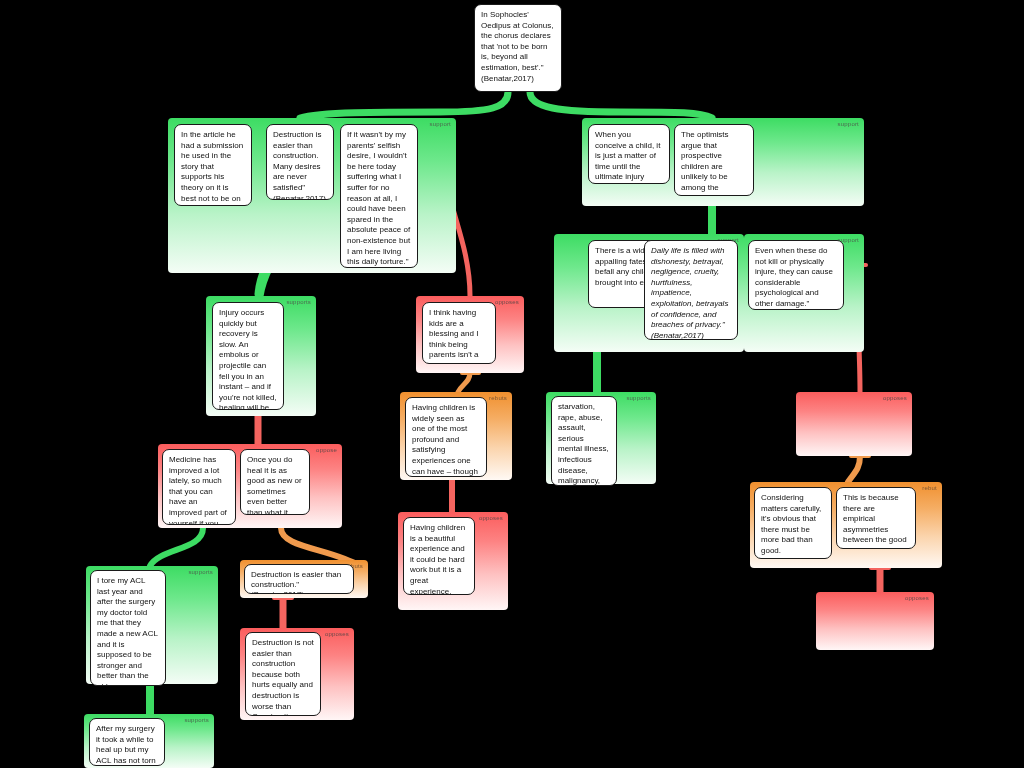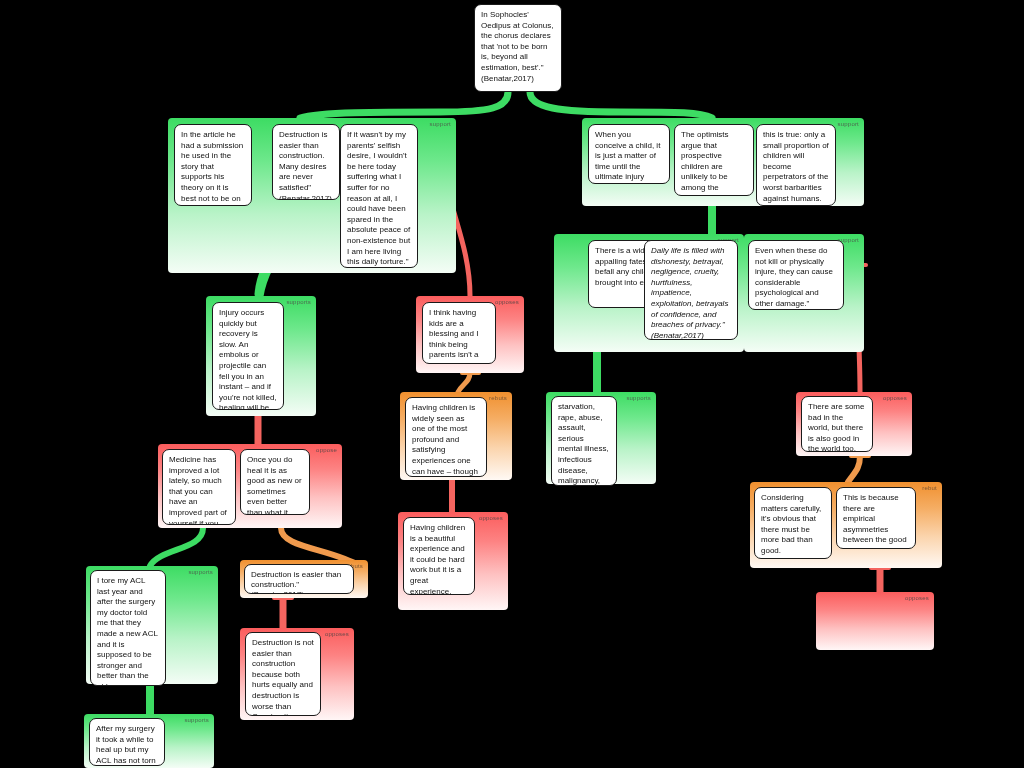--- a/index.html
+++ b/index.html
@@ -72,29 +72,28 @@
       <path d="M297 200 C297 240, 262 250, 258 294" stroke="#3ddc63" stroke-width="7"></path>
     </g>
   </svg>
 
   <div class="card" style="left:474px;top:4px;width:88px;height:88px;">In Sophocles' Oedipus at Colonus, the chorus declares that 'not to be born is, beyond all estimation, best'." (Benatar,2017)</div>
 
   <div class="group support" style="left:168px;top:118px;width:288px;height:155px;">
     <span class="badge">support</span>
   </div>
   <div class="card" style="left:174px;top:124px;width:78px;height:82px;">In the article he had a submission he used in the story that supports his theory on it is best not to be on this earth</div>
-  <div class="card" style="left:272px;top:124px;width:68px;height:76px;">Destruction is easier than construction. Many desires are never satisfied" (Benatar,2017)</div>
+  <div class="card" style="left:266px;top:124px;width:68px;height:76px;">Destruction is easier than construction. Many desires are never satisfied" (Benatar,2017)</div>
   <div class="card" style="left:340px;top:124px;width:78px;height:144px;">If it wasn't by my parents' selfish desire, I wouldn't be here today suffering what I suffer for no reason at all, I could have been spared in the absolute peace of non-existence but I am here living this daily torture." (Benatar,2017)</div>
 
   <div class="group support" style="left:582px;top:118px;width:282px;height:88px;">
     <span class="badge">support</span>
   </div>
   <div class="card" style="left:588px;top:124px;width:82px;height:60px;">When you conceive a child, it is just a matter of time until the ultimate injury befalls that child.</div>
   <div class="card" style="left:674px;top:124px;width:80px;height:72px;">The optimists argue that prospective children are unlikely to be among the perpetrators of such evil,</div>
-  <div class="card" style="left:756px;top:124px;width:80px;height:82px;">this is true: only a small proportion of children will become perpetrators of the worst barbarities against humans.</div>
 
   <div class="group support" style="left:206px;top:296px;width:110px;height:120px;">
     <span class="badge">supports</span>
   </div>
   <div class="card" style="left:212px;top:302px;width:72px;height:108px;">Injury occurs quickly but recovery is slow. An embolus or projectile can fell you in an instant – and if you're not killed, healing will be slow." (Benatar,2017)</div>
 
   <div class="group oppose" style="left:416px;top:296px;width:108px;height:77px;">
     <span class="badge">opposes</span>
   </div>
   <div class="card" style="left:422px;top:302px;width:74px;height:62px;">I think having kids are a blessing and I think being parents isn't a selfish thing to do.</div>
@@ -122,21 +121,20 @@
   <div class="card" style="left:405px;top:397px;width:82px;height:80px;">Having children is widely seen as one of the most profound and satisfying experiences one can have – though hard work, of course."(Benatar,2017)</div>
 
   <div class="group support" style="left:546px;top:392px;width:110px;height:92px;">
     <span class="badge">supports</span>
   </div>
   <div class="card" style="left:551px;top:396px;width:66px;height:90px;">starvation, rape, abuse, assault, serious mental illness, infectious disease, malignancy, paralysis." (Benatar,2017)</div>
 
   <div class="group oppose" style="left:796px;top:392px;width:116px;height:64px;">
     <span class="badge">opposes</span>
   </div>
-  <div class="card" style="left:801px;top:396px;width:72px;height:56px;">There are some bad in the world, but there is also good in the world too.</div>
 
   <div class="group support" style="left:86px;top:566px;width:132px;height:118px;">
     <span class="badge">supports</span>
   </div>
   <div class="card" style="left:90px;top:570px;width:76px;height:116px;">I tore my ACL last year and after the surgery my doctor told me that they made a new ACL and it is supposed to be stronger and better than the old one, even has a fewer chance of tearing again.</div>
 
   <div class="group rebut" style="left:240px;top:560px;width:128px;height:38px;">
     <span class="badge">rebuts</span>
   </div>
   <div class="card tight" style="left:244px;top:564px;width:110px;height:30px;">Destruction is easier than construction."(Benatar,2017)</div>

